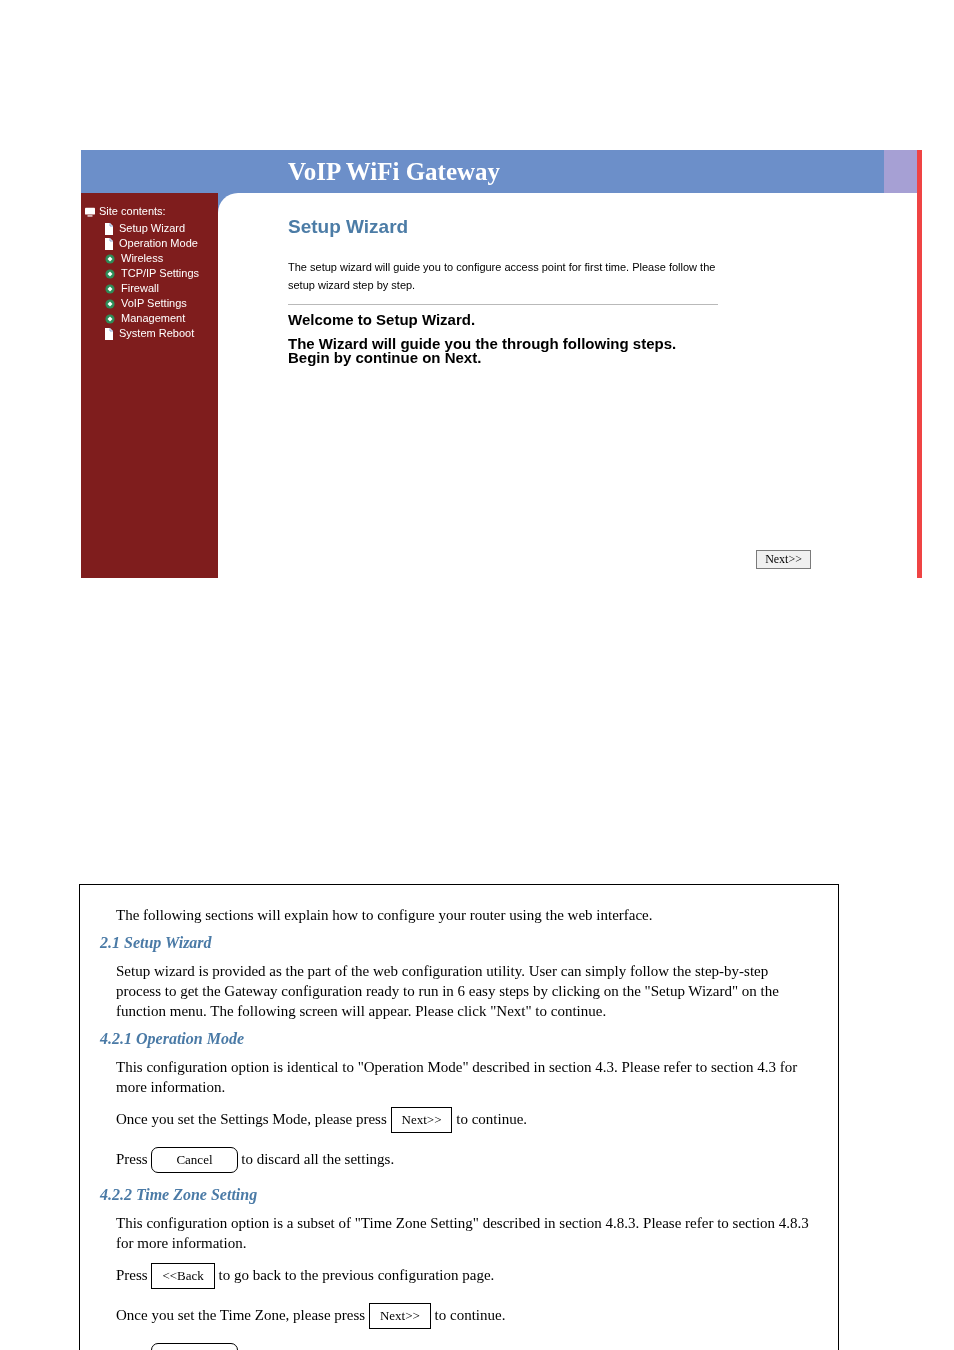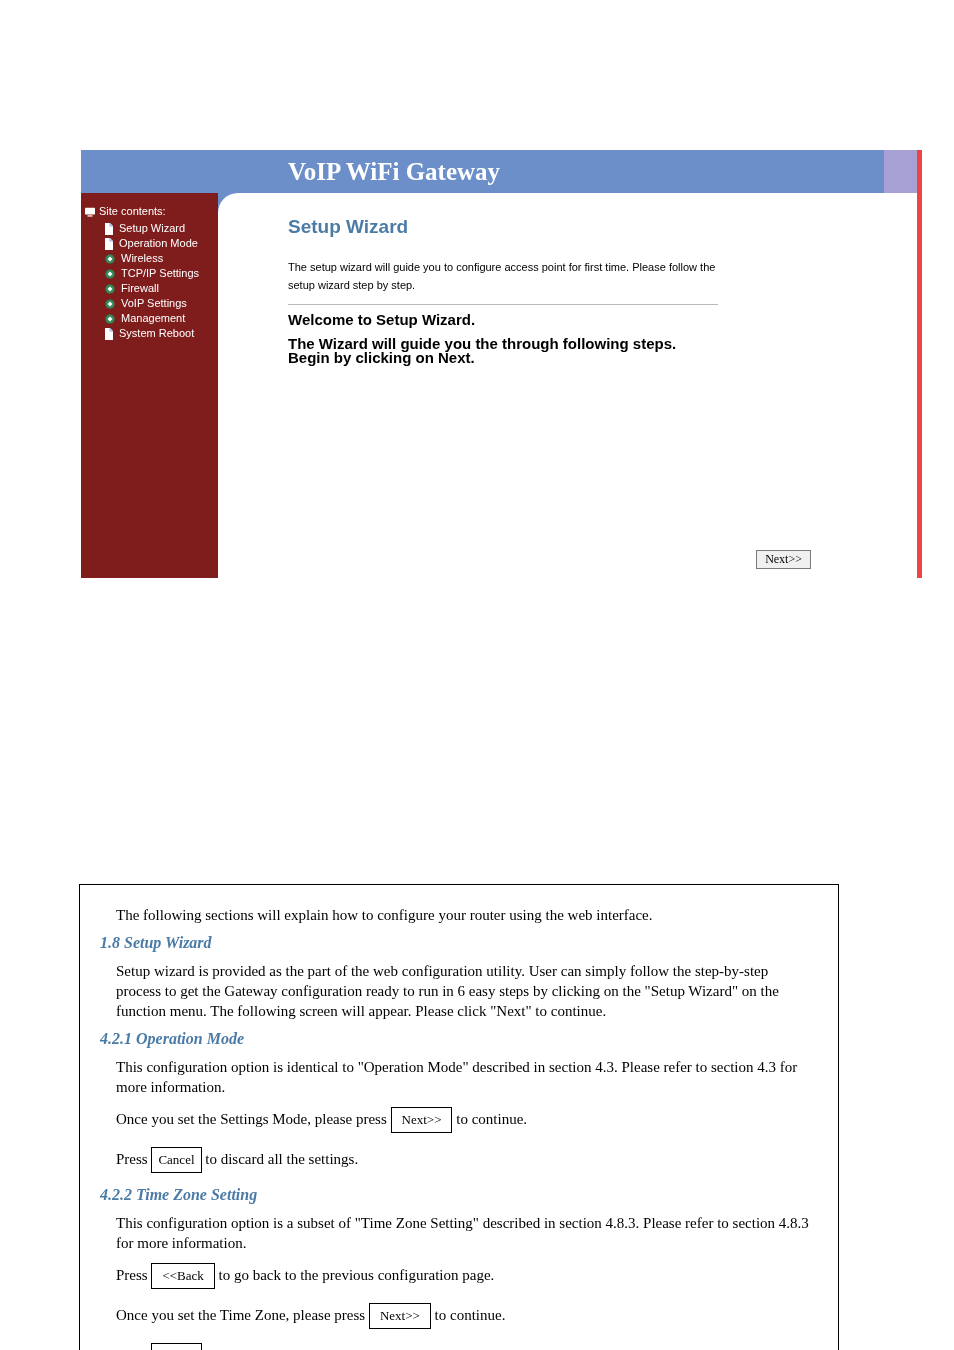--- a/index.html
+++ b/index.html
@@ -169,21 +169,21 @@
     color: #4a7aa6;
     margin: 8px 0 8px 0;
   }
   .doc-frag .btnbox {
     display: inline-block;
     border: 1px solid #000;
     padding: 2px 10px;
     margin: 4px 0;
     font-size: 13px;
   }
-  .doc-frag .btnbox.small { padding: 2px 6px; }
+  .doc-frag .btnbox.small { padding: 2px 24px; border-radius: 7px; }
   .doc-frag p { margin: 6px 16px; }
   
   .spacer-top { height: 150px; }
 </style>
 </head>
 <body>
 
 <div class="page">
   <div class="spacer-top"></div>
 
@@ -262,31 +262,31 @@
         </ul>
       </div>
 
       <div class="contentcol">
         <div class="corner"></div>
         <div class="content">
           <h1 class="title">Setup Wizard</h1>
           <p class="intro">The setup wizard will guide you to configure access point for first time. Please follow the setup wizard step by step.</p>
           <hr class="sep">
           <p class="bold">Welcome to Setup Wizard.</p>
-          <p class="bold">The Wizard will guide you the through following steps. Begin by clicking on Next.</p>
+          <p class="bold">The Wizard will guide you the through following steps. Begin by continue on Next.</p>
         </div>
         <button class="nextbtn">Next&gt;&gt;</button>
       </div>
     </div>
   </div>
 
   <div class="doc-frag">
     <p>The following sections will explain how to configure your router using the web interface.</p>
 
-    <div class="heading4">1.8 Setup Wizard</div>
+    <div class="heading4">2.1 Setup Wizard</div>
     <p>Setup wizard is provided as the part of the web configuration utility. User can simply follow the step-by-step process to get the Gateway configuration ready to run in 6 easy steps by clicking on the "Setup Wizard" on the function menu. The following screen will appear. Please click "Next" to continue.</p>
 
     <div class="heading4">4.2.1 Operation Mode</div>
     <p>
       <span>This configuration option is identical to "Operation Mode" described in section 4.3. Please refer to section 4.3 for more information.</span>
     </p>
     <p>
       <span>Once you set the Settings Mode, please press </span>
       <span class="btnbox">Next&gt;&gt;</span>
       <span> to continue.</span>

